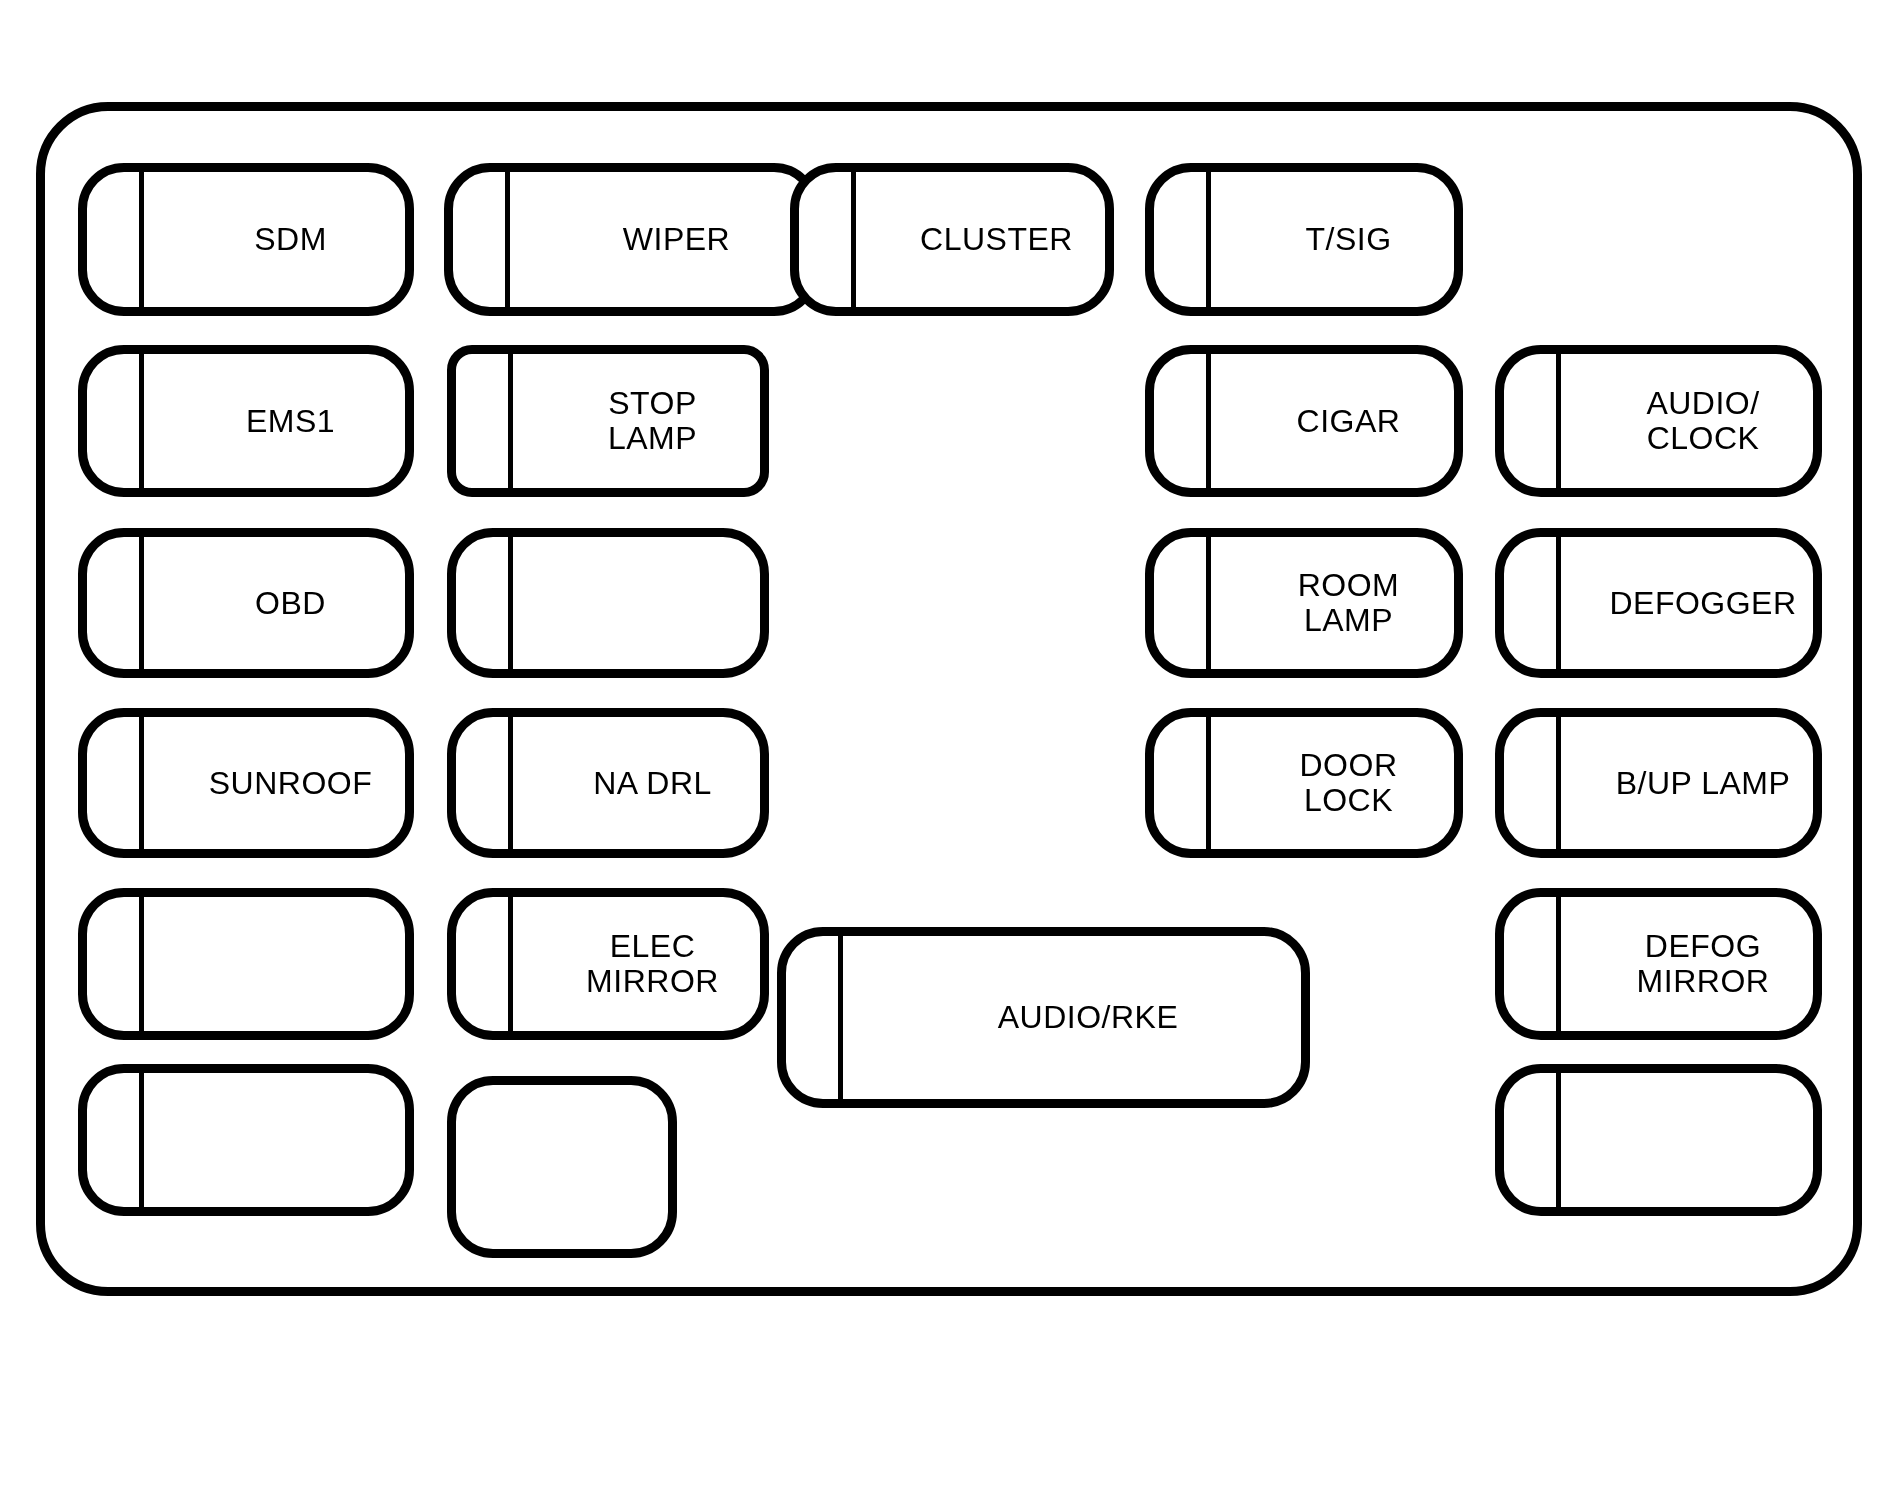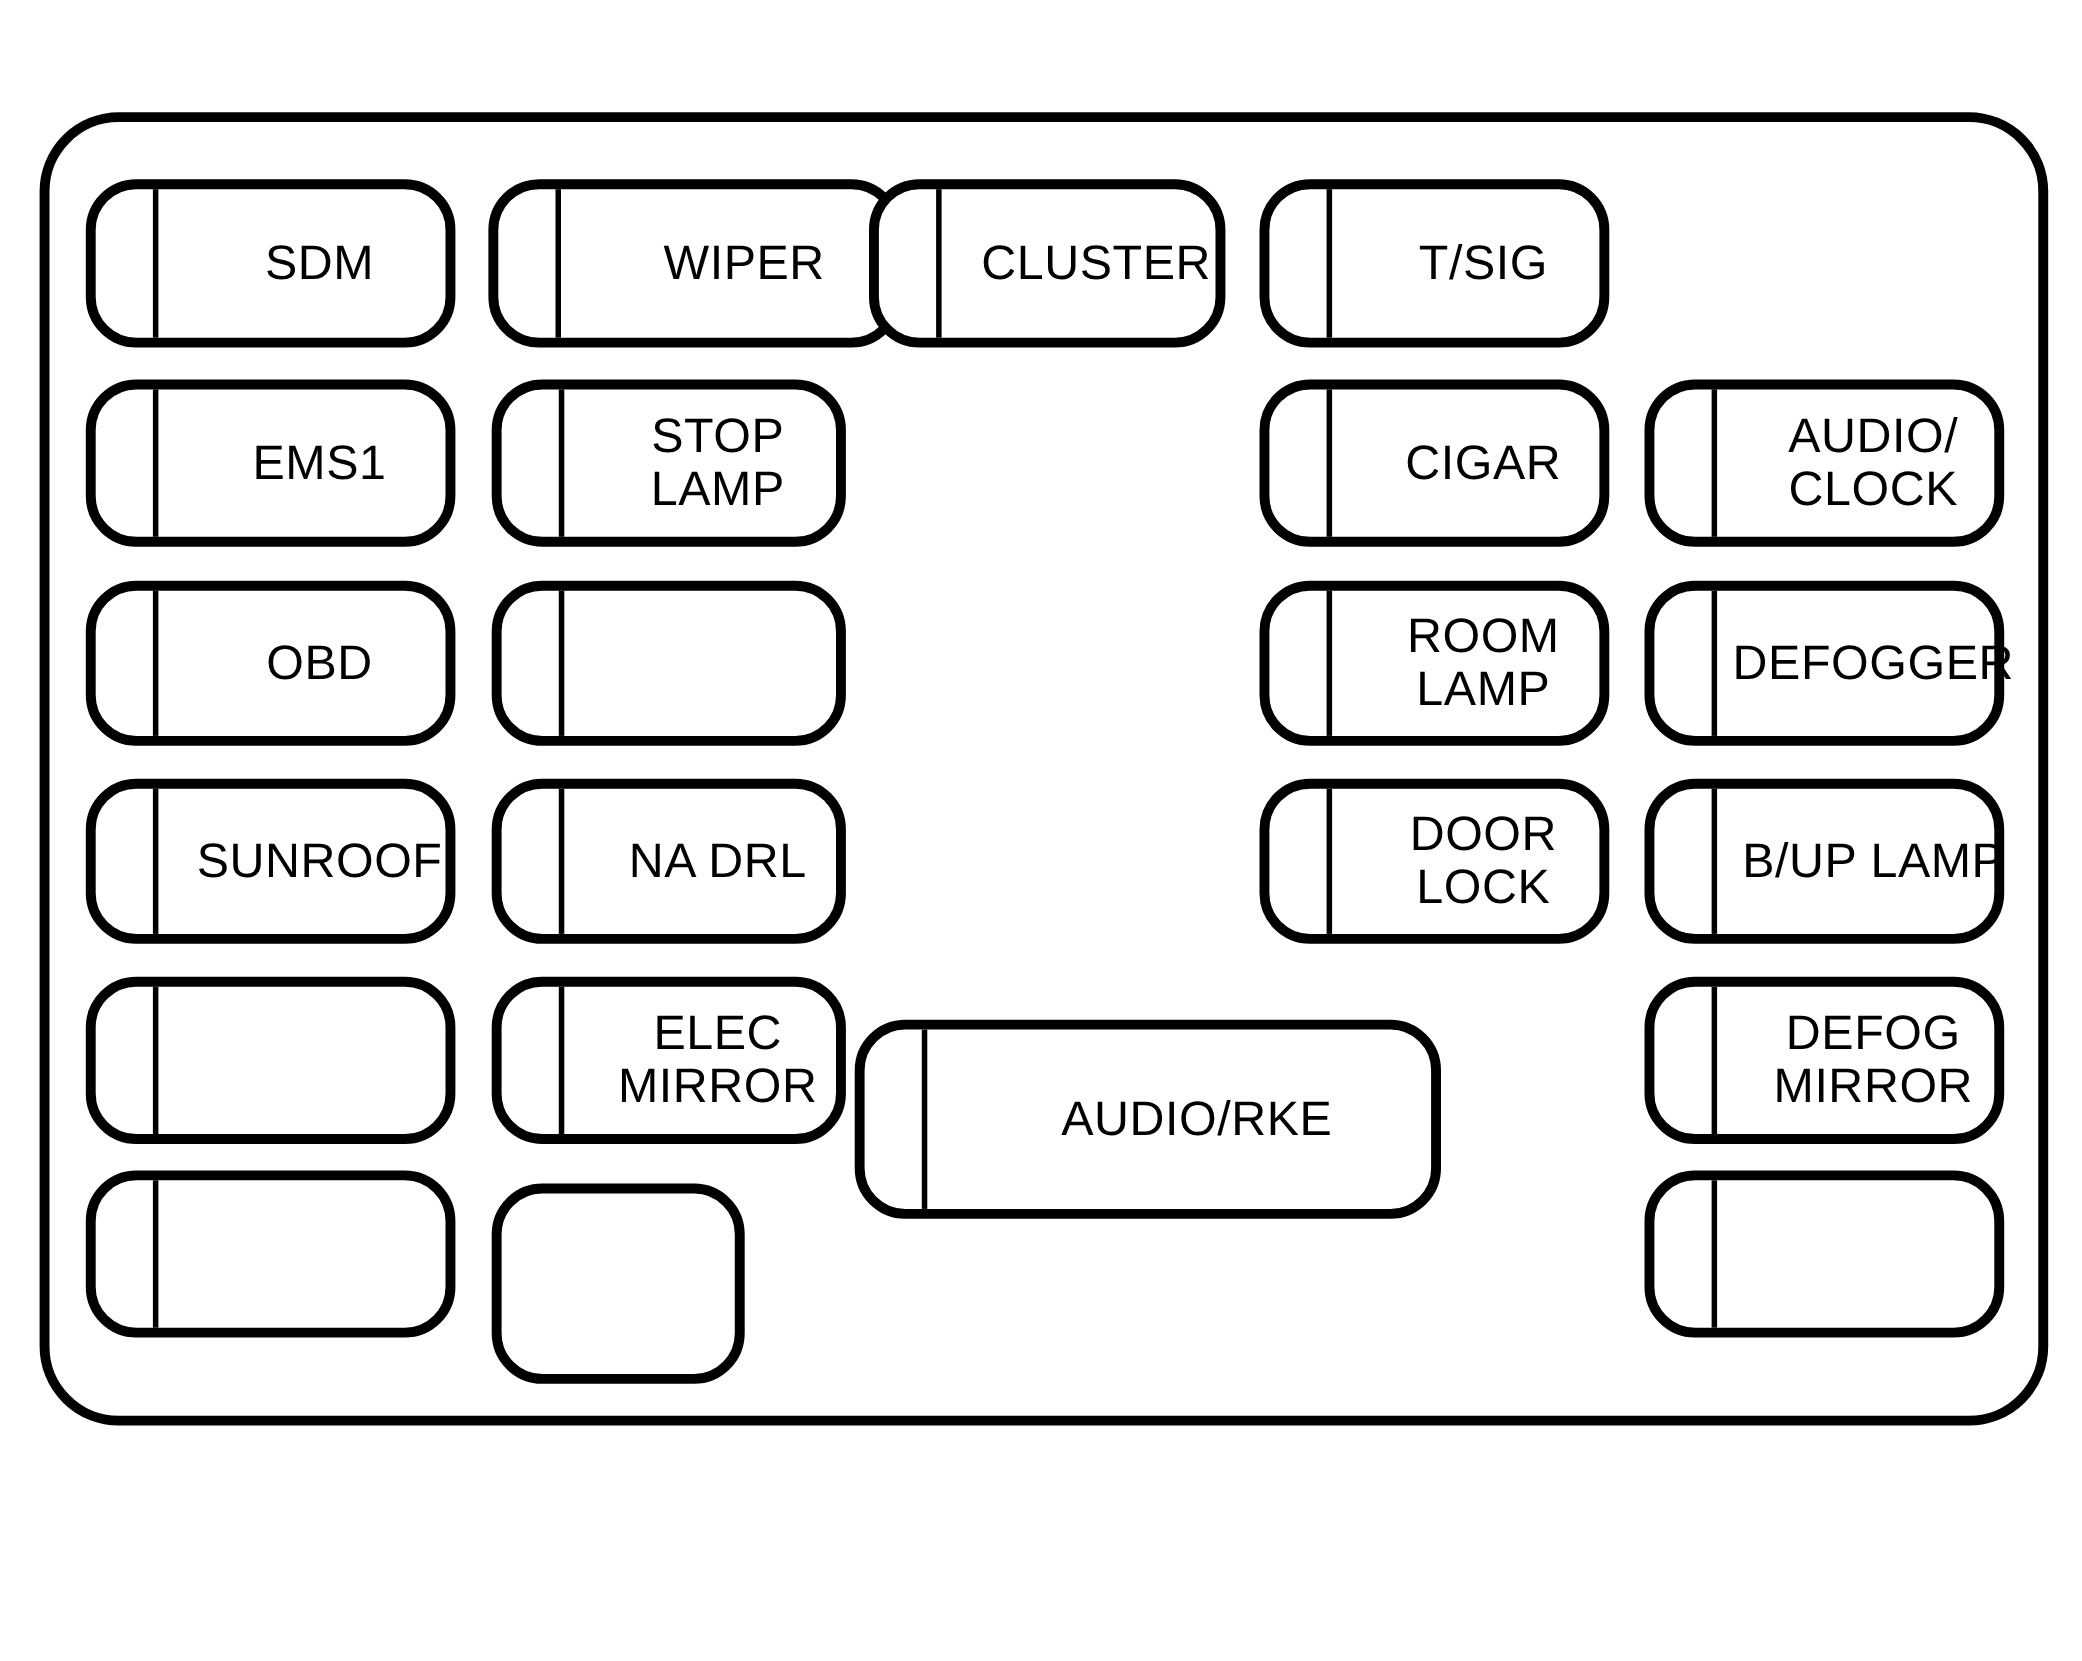--- a/index.html
+++ b/index.html
@@ -45,21 +45,21 @@
     position: absolute;
     left: 57px;
     right: 0;
     top: 0;
     bottom: 0;
     display: flex;
     flex-direction: column;
     align-items: center;
     justify-content: center;
     text-align: center;
-    font-size: 44px;
+    font-size: 32px;
     line-height: 1.09;
     letter-spacing: 0.5px;
     color: #000000;
     white-space: nowrap;
     margin-left: 32px;
   }
   .fuse.no-divider .label {
     left: 0;
   }
 </style>
@@ -91,21 +91,21 @@
       <span class="label">
         <span>T/SIG</span>
       </span>
     </div>
     <div class="fuse" style="left: 78px; top: 345px; width: 336px; height: 152px;">
       <span class="divider"></span>
       <span class="label">
         <span>EMS1</span>
       </span>
     </div>
-    <div class="fuse" style="left: 447px; top: 345px; width: 322px; height: 152px;">
+    <div class="fuse" style="left: 447px; top: 345px; width: 322px; height: 152px; border-radius: 25px;">
       <span class="divider"></span>
       <span class="label">
         <span>STOP</span>
         <span>LAMP</span>
       </span>
     </div>
     <div class="fuse" style="left: 1145px; top: 345px; width: 318px; height: 152px;">
       <span class="divider"></span>
       <span class="label">
         <span>CIGAR</span>

